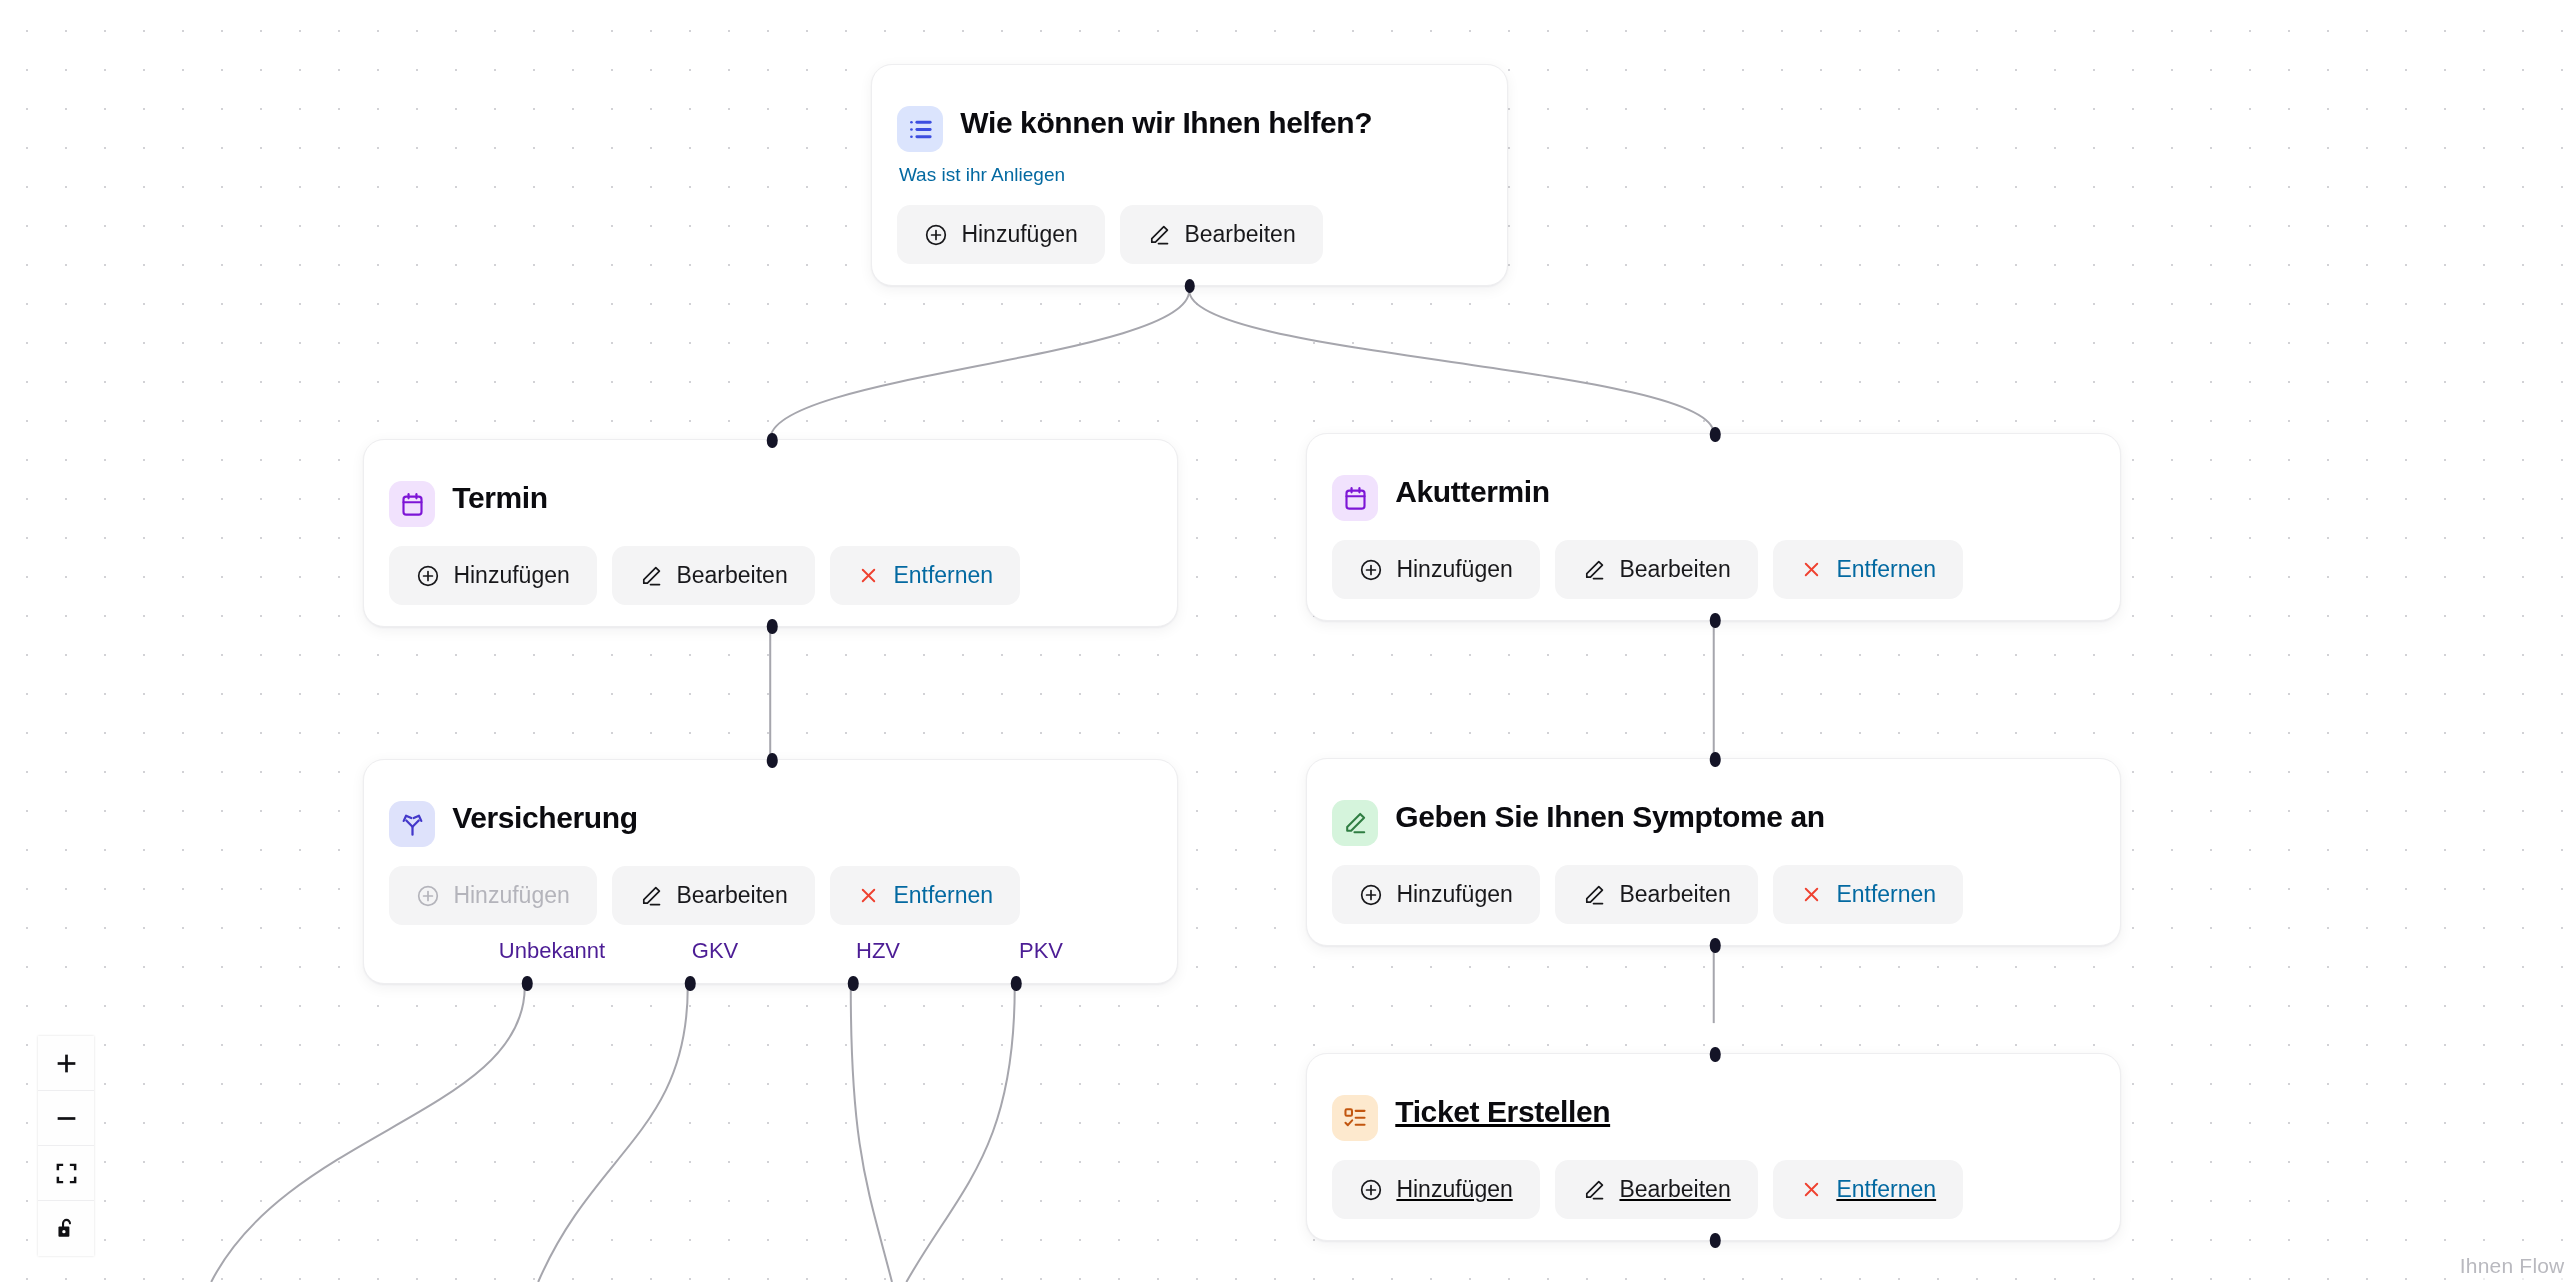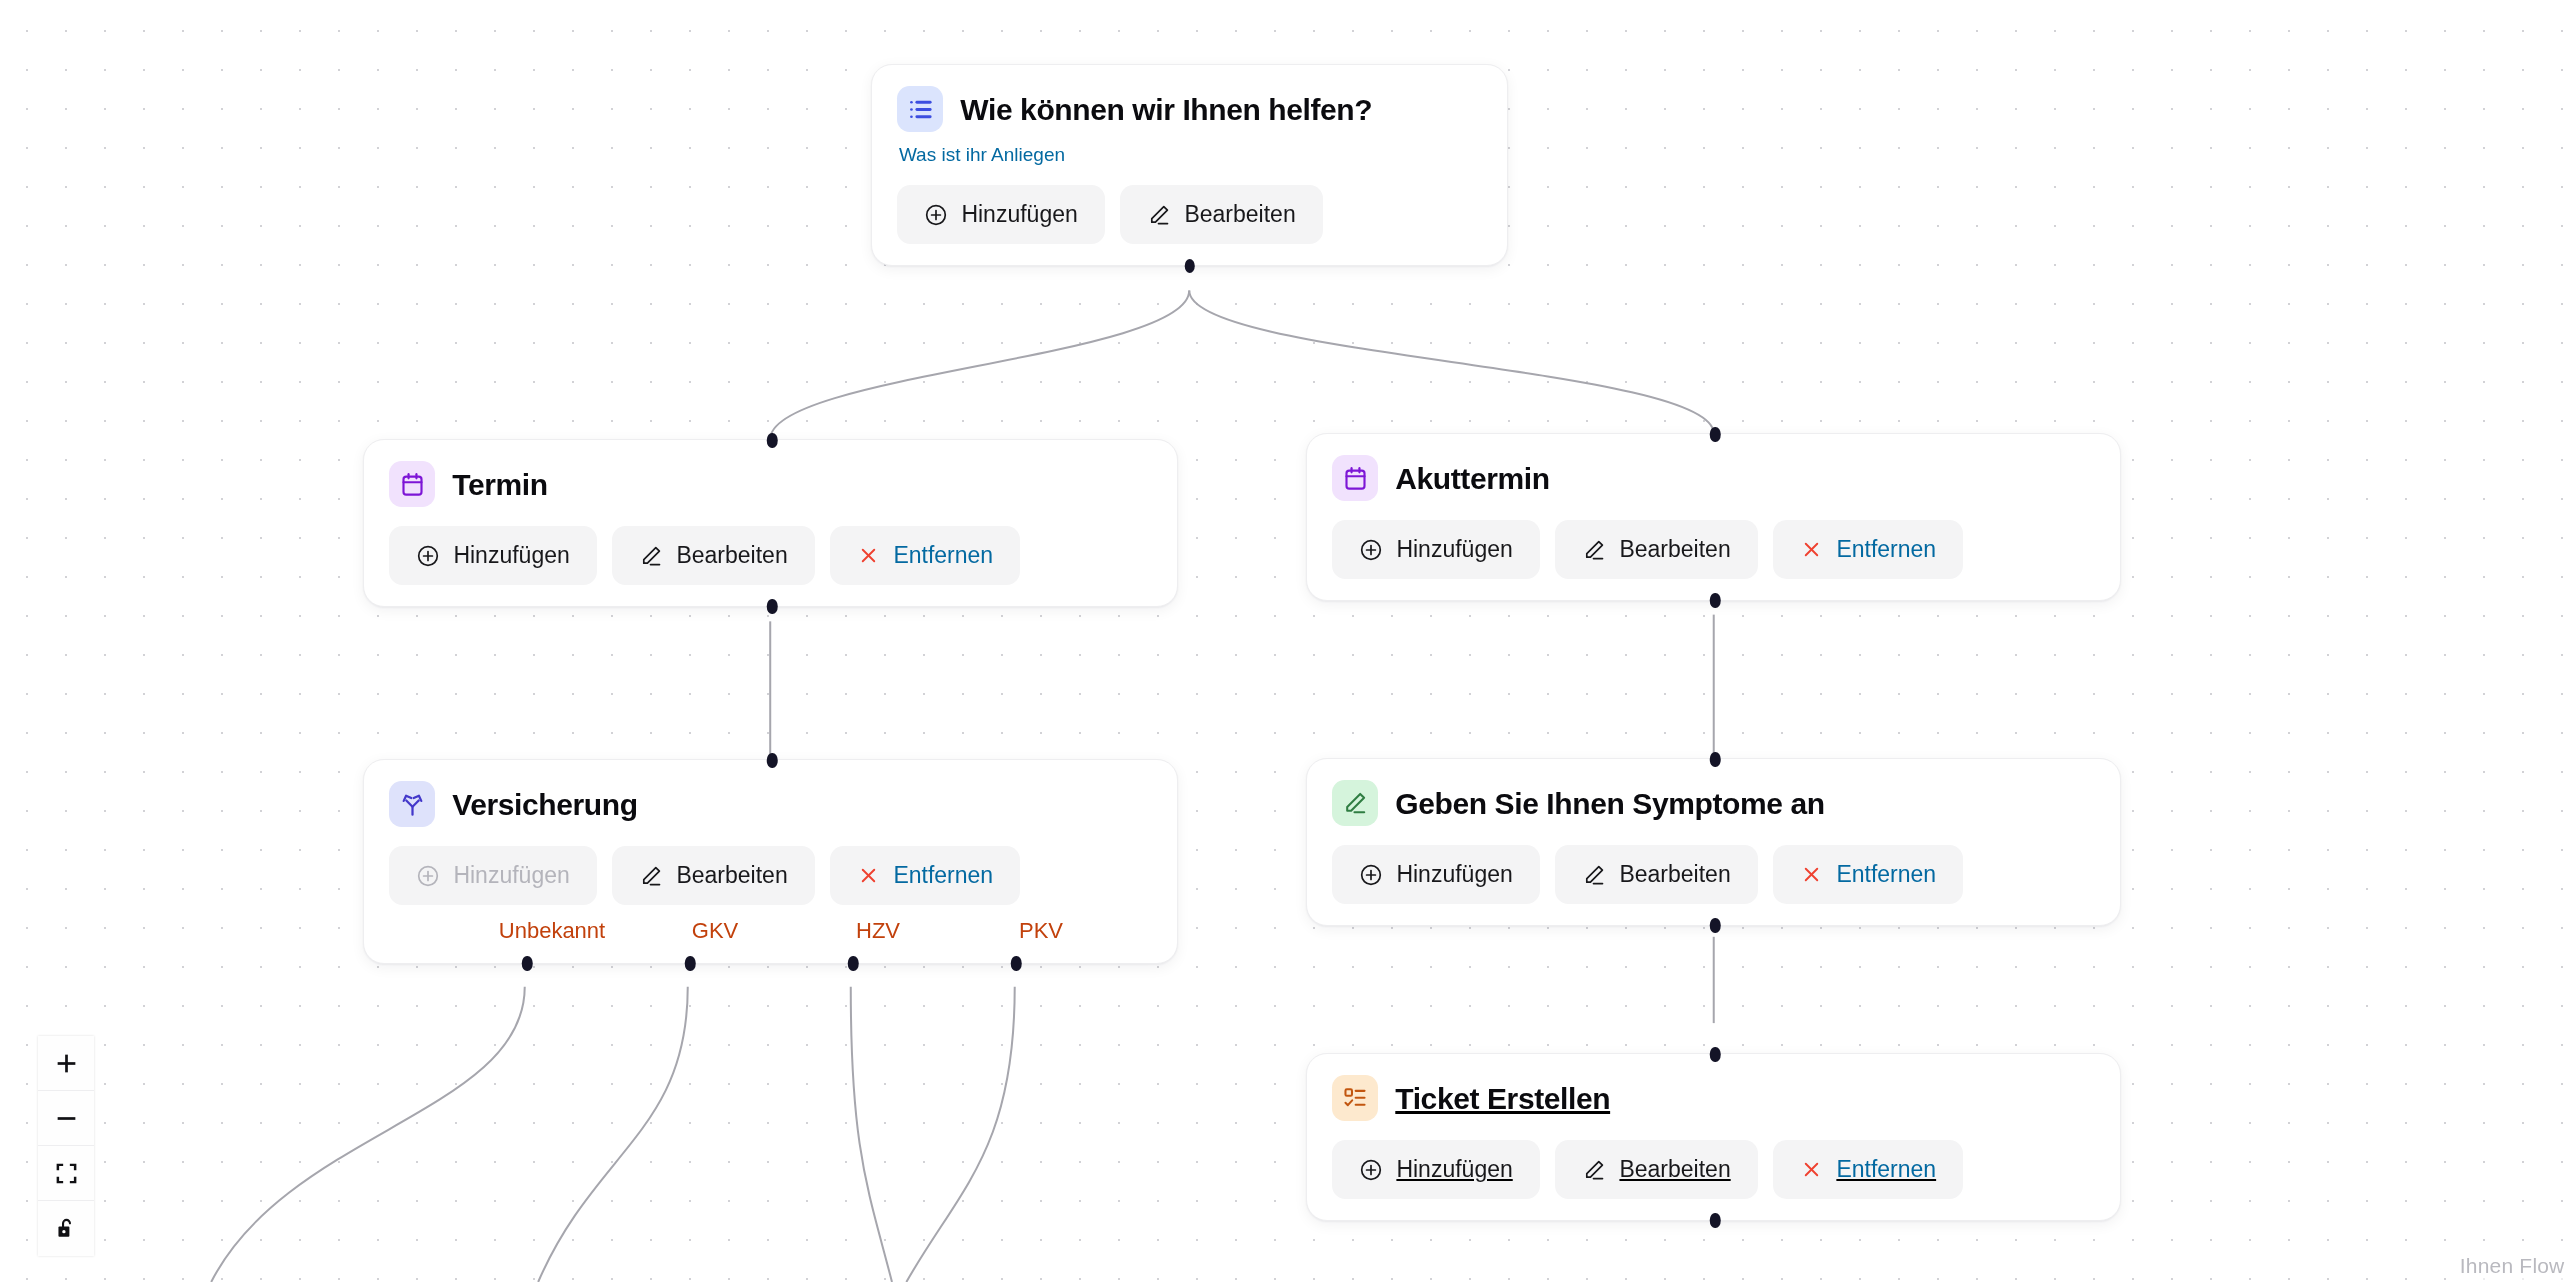--- a/index.html
+++ b/index.html
@@ -42,22 +42,23 @@
     background: #ffffff;
     border: 1px solid #eeeef0;
     border-radius: 21px;
     box-shadow: 0 1px 1.9px rgba(16,24,40,0.05), 0 3.8px 13.4px rgba(16,24,40,0.055);
     z-index: 4;
     padding: 21px 25px 21px 25px;
   }
 
   .node-head {
     display: flex;
-    align-items: center;
+    align-items: flex-start;
     gap: 17.3px;
+    margin-top: 20px;
   }
 
   .node-icon {
     width: 46px; height: 46px;
     border-radius: 12.5px;
     display: flex; align-items: center; justify-content: center;
     flex: 0 0 auto;
   }
   .node-icon svg { display:block; }
 
@@ -123,21 +124,21 @@
   .branch-labels {
     display: flex;
     margin-top: 13.4px;
     position: relative;
     height: 33px;
   }
   .branch-label {
     position: absolute;
     transform: translateX(-50%);
     font-size: 22px;
-    color: #c2410c;
+    color: #4c1d95;
     white-space: nowrap;
     top: 0;
   }
 
   
   #controls {
     position: absolute;
     left: 38px;
     bottom: 26px;
     width: 56px;

